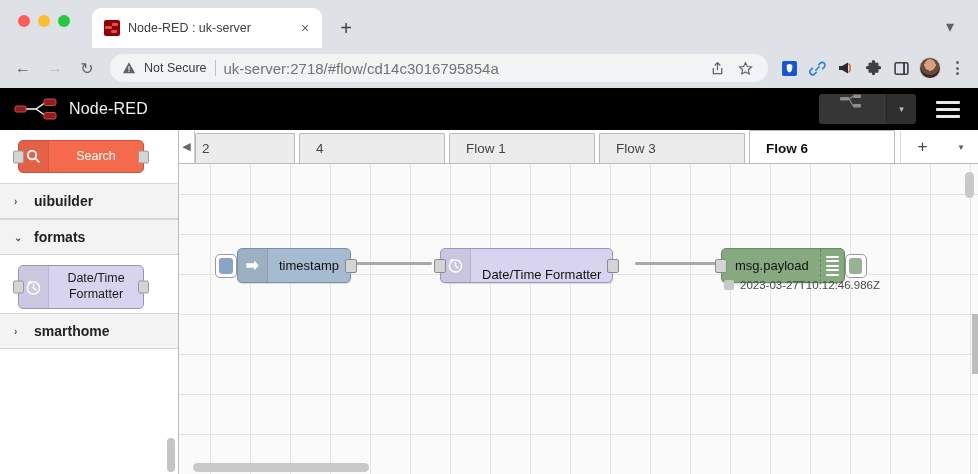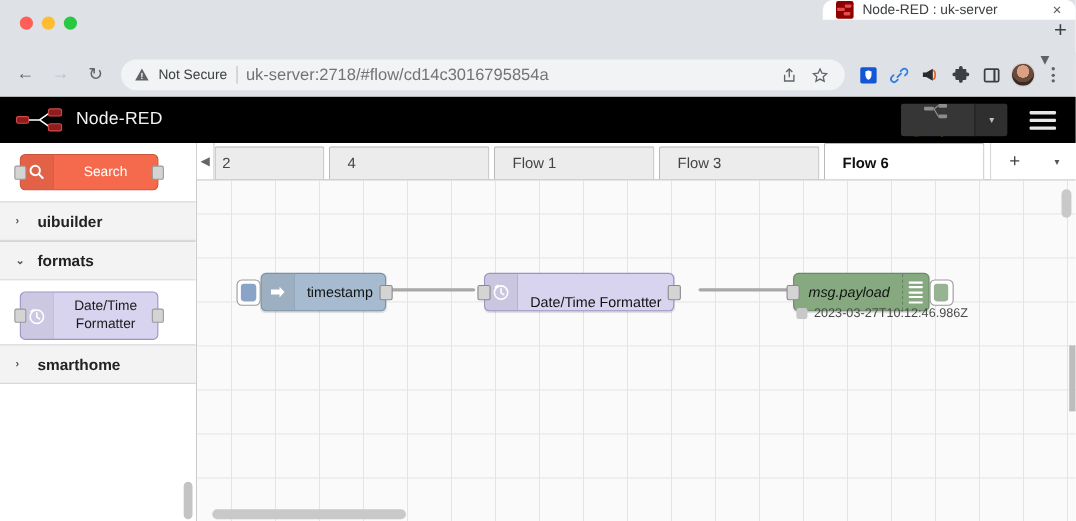--- a/index.html
+++ b/index.html
@@ -5,21 +5,21 @@
   * { box-sizing: border-box; margin: 0; padding: 0; }
   html, body {
     width: 978px; height: 474px;
     font-family: "Liberation Sans", sans-serif;
     overflow: hidden;
     background: #fff;
   }
 
   
   .browser-chrome { width: 978px; background: #dee1e6; }
-  .tabstrip { height: 48px; position: relative; display: flex; align-items: flex-end; flex-direction: column; }
+  .tabstrip { height: 48px; position: relative; display: flex; align-items: flex-end; }
   .traffic { position: absolute; left: 18px; top: 15px; display: flex; gap: 8px; }
   .traffic span { width: 12px; height: 12px; border-radius: 50%; display: block; }
   .tl-red { background: #ff5f57; }
   .tl-yellow { background: #febc2e; }
   .tl-green { background: #28c840; }
 
   .btab {
     margin-left: 92px; width: 230px; height: 40px;
     background: #fff; border-radius: 9px 9px 0 0;
     display: flex; align-items: center; padding: 0 8px 0 12px; gap: 8px;
@@ -484,21 +484,21 @@
           <svg width="19" height="19" viewBox="0 0 20 20" fill="none" stroke="#fff" stroke-width="1.5">
             <circle cx="10" cy="10.5" r="6.4"></circle>
               <path d="M10 6.8v3.9l2.6 1.8" stroke-linecap="round"></path>
             <path d="M4.6 5.4 7 3.6" stroke-linecap="round"></path>
           </svg>
         </span>
         <span class="nlabel">Date/Time Formatter</span>
         <span class="nport out"></span>
       </div>
 
-      <div class="nr-node" style="left:542px;top:84px;background:#87a980;border-color:#6a8a64;font-style:italic;">
+      <div class="nr-node" style="left:542px;top:84px;background:#87a980;border-color:#6a8a64;">
         <span class="nport in"></span>
         <span class="nlabel" style="padding-left:13px;">msg.payload</span>
         <span class="debug-bars">
           <i></i>
             <i></i>
             <i></i>
             <i></i>
             <i></i>
         </span>
         <span class="debug-btn">

